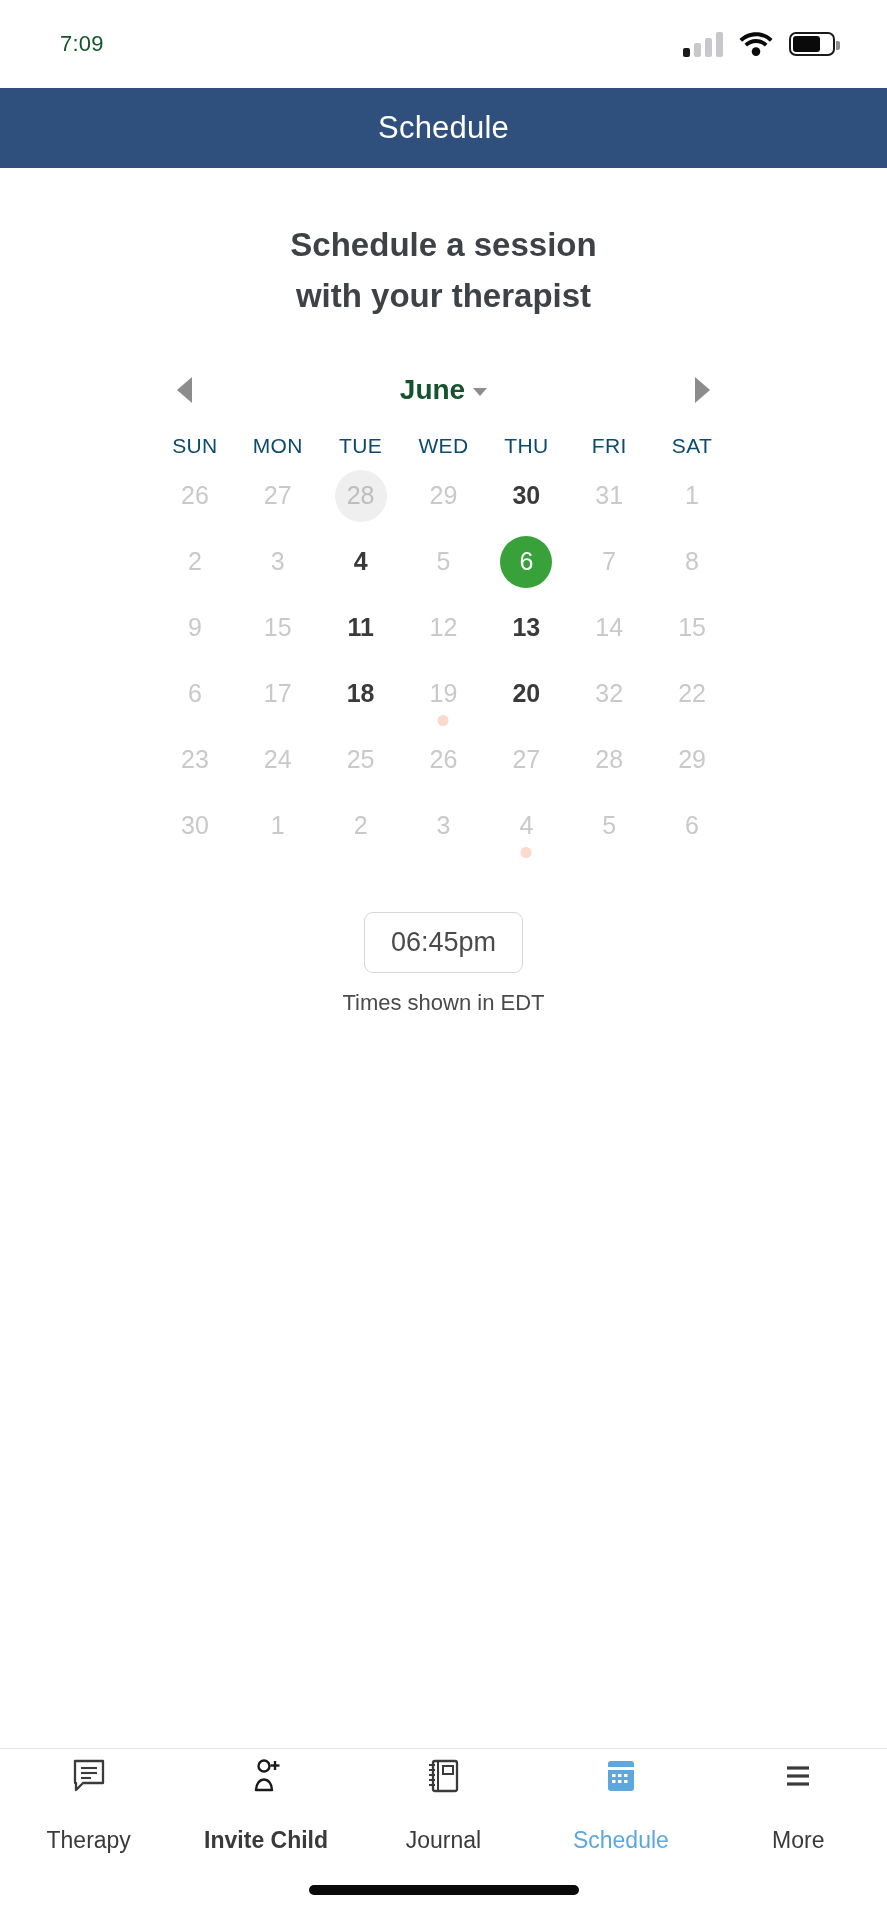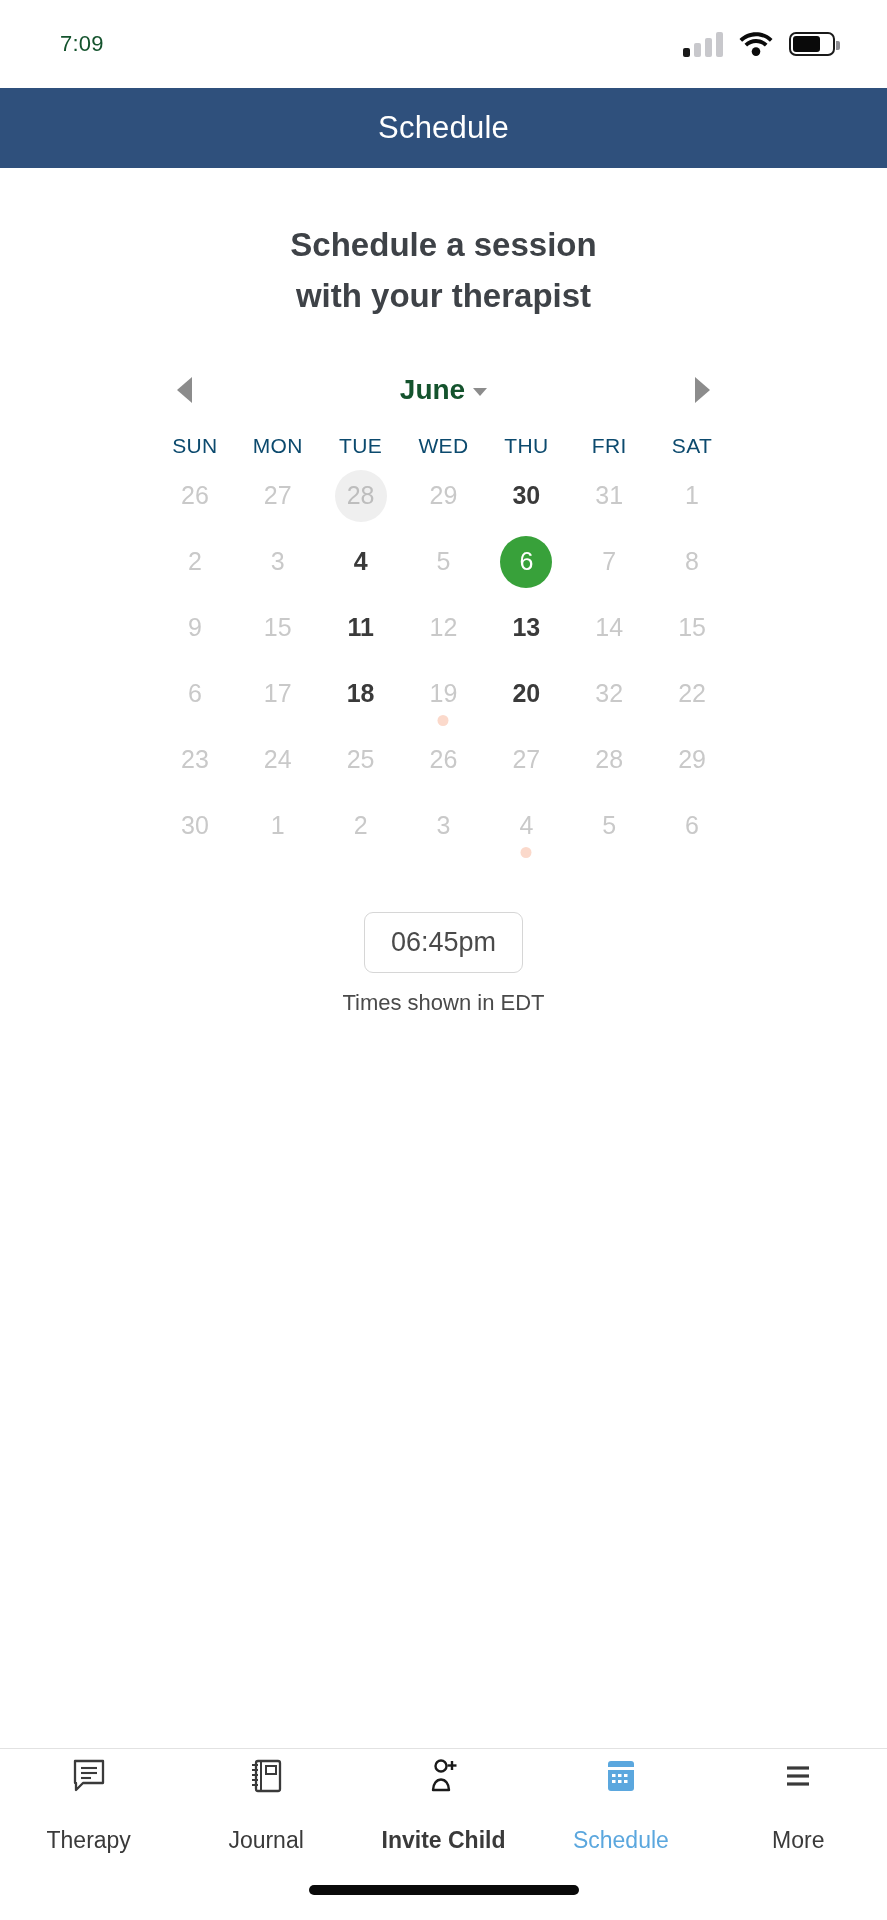--- a/index.html
+++ b/index.html
@@ -317,45 +317,45 @@
         <div class="ico">
           <svg width="38" height="38" viewBox="0 0 38 38">
             <path d="M5 4h28v22H13l-7 7v-7H5z" fill="none" stroke="#3a3a3a" stroke-width="2.3" stroke-linejoin="round"></path>
             <line x1="11" y1="11" x2="27" y2="11" stroke="#3a3a3a" stroke-width="2.1"></line>
             <line x1="11" y1="16" x2="27" y2="16" stroke="#3a3a3a" stroke-width="2.1"></line>
             <line x1="11" y1="21" x2="21" y2="21" stroke="#3a3a3a" stroke-width="2.1"></line>
           </svg>
         </div>
         <div class="lbl">Therapy</div>
       </div>
+      <div class="tab bold">
+        <div class="ico">
+          <svg width="38" height="38" viewBox="0 0 38 38">
+            <circle cx="17" cy="9" r="5.5" fill="none" stroke="#1a1a1a" stroke-width="2.4"></circle>
+            <path d="M9 33c0-6 3.6-10.5 8-10.5S25 27 25 33z" fill="none" stroke="#1a1a1a" stroke-width="2.4" stroke-linejoin="round"></path>
+            <line x1="28" y1="4" x2="28" y2="13" stroke="#1a1a1a" stroke-width="2.4"></line>
+            <line x1="23.5" y1="8.5" x2="32.5" y2="8.5" stroke="#1a1a1a" stroke-width="2.4"></line>
+          </svg>
+        </div>
+        <div class="lbl">Invite Child</div>
+      </div>
       <div class="tab">
         <div class="ico">
           <svg width="38" height="38" viewBox="0 0 38 38">
             <rect x="9" y="4" width="24" height="30" rx="2" fill="none" stroke="#3a3a3a" stroke-width="2.3"></rect>
             <line x1="14" y1="4" x2="14" y2="34" stroke="#3a3a3a" stroke-width="2"></line>
             <rect x="19" y="9" width="10" height="8" fill="none" stroke="#3a3a3a" stroke-width="2"></rect>
             <line x1="5" y1="8" x2="11" y2="8" stroke="#3a3a3a" stroke-width="2"></line>
             <line x1="5" y1="13" x2="11" y2="13" stroke="#3a3a3a" stroke-width="2"></line>
             <line x1="5" y1="18" x2="11" y2="18" stroke="#3a3a3a" stroke-width="2"></line>
             <line x1="5" y1="23" x2="11" y2="23" stroke="#3a3a3a" stroke-width="2"></line>
             <line x1="5" y1="28" x2="11" y2="28" stroke="#3a3a3a" stroke-width="2"></line>
           </svg>
         </div>
         <div class="lbl">Journal</div>
-      </div>
-      <div class="tab bold">
-        <div class="ico">
-          <svg width="38" height="38" viewBox="0 0 38 38">
-            <circle cx="17" cy="9" r="5.5" fill="none" stroke="#1a1a1a" stroke-width="2.4"></circle>
-            <path d="M9 33c0-6 3.6-10.5 8-10.5S25 27 25 33z" fill="none" stroke="#1a1a1a" stroke-width="2.4" stroke-linejoin="round"></path>
-            <line x1="28" y1="4" x2="28" y2="13" stroke="#1a1a1a" stroke-width="2.4"></line>
-            <line x1="23.5" y1="8.5" x2="32.5" y2="8.5" stroke="#1a1a1a" stroke-width="2.4"></line>
-          </svg>
-        </div>
-        <div class="lbl">Invite Child</div>
       </div>
       <div class="tab active">
         <div class="ico">
           <svg width="38" height="38" viewBox="0 0 38 38">
             <rect x="6" y="4" width="26" height="30" rx="3" fill="#5ba7de"></rect>
             <rect x="6" y="10" width="26" height="3" fill="#ffffff"></rect>
             <g fill="#ffffff">
               <rect x="10" y="17" width="3.5" height="3"></rect>
               <rect x="16" y="17" width="3.5" height="3"></rect>
               <rect x="22" y="17" width="3.5" height="3"></rect>

